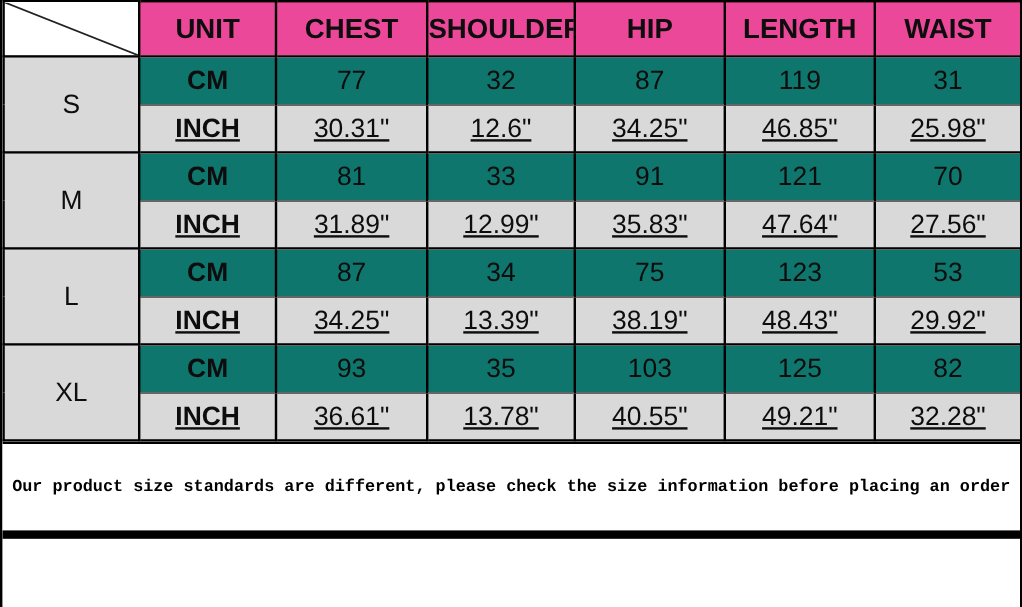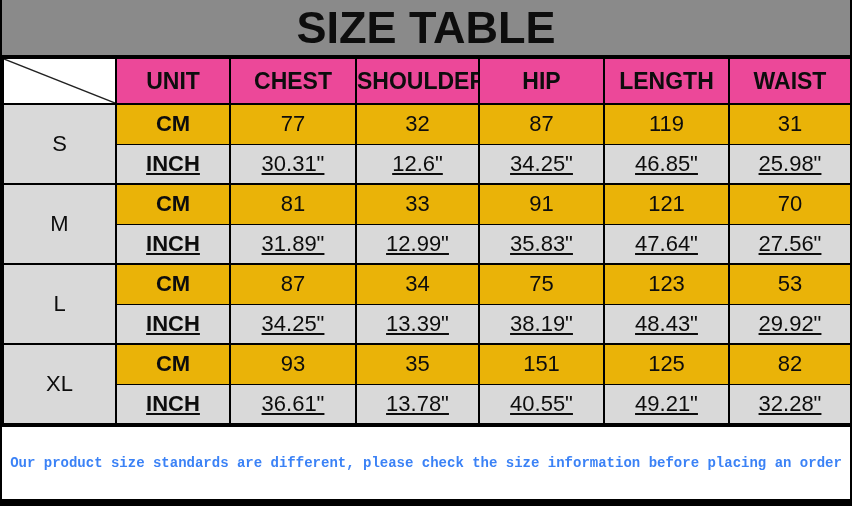--- a/index.html
+++ b/index.html
@@ -61,54 +61,51 @@
     position: relative;
     border-left: none;
   }
   td.corner svg { position: absolute; inset: 0; width: 100%; height: 100%; display: block; }
   td.size-label {
     background: #d9d9d9;
     font-size: 23px;
     font-weight: 400;
     border-left: none;
   }
-  tr.cm-row td   { background: #eab308; font-size: 22px; border-bottom-width: 1px; }
+  tr.cm-row td   { background: #0f766e; font-size: 22px; border-bottom-width: 1px; }
   tr.inch-row td { background: #d9d9d9; font-size: 22px; border-top-width: 1px; text-decoration: underline; }
   tr.cm-row td.size-label { background: #d9d9d9; border-bottom-width: 2px; }
   td.unit-cell { font-weight: 700; }
   
   .note-box {
     height: 72px;
     border-top: 2px solid #000;
     background: #ffffff;
     display: flex;
     align-items: center;
     justify-content: center;
   }
   .note-box p {
     margin: 0;
     font-family: "Liberation Mono", monospace;
     font-weight: 700;
     font-size: 14px;
-    color: #3b82f6;
+    color: #000000;
     white-space: nowrap;
   }
   .bottom-bar {
     height: 7px;
     background: #000000;
   }
 </style>
 </head>
 <body>
 
 <div id="frame">
 
-  <div class="title-bar">
-    <h1>SIZE TABLE</h1>
-  </div>
 
   <table class="size-table">
     <colgroup>
       <col style="width:113px">
         <col style="width:114px">
         <col style="width:126px">
       <col style="width:123px">
         <col style="width:125px">
         <col style="width:125px">
       <col style="width:122px">
@@ -181,21 +178,21 @@
       <td>38.19"</td>
       <td>48.43"</td>
       <td>29.92"</td>
     </tr>
 
     <tr class="cm-row">
       <td class="size-label" rowspan="2">XL</td>
       <td class="unit-cell">CM</td>
       <td>93</td>
       <td>35</td>
-      <td>151</td>
+      <td>103</td>
       <td>125</td>
       <td>82</td>
     </tr>
     <tr class="inch-row">
       <td class="unit-cell">INCH</td>
       <td>36.61"</td>
       <td>13.78"</td>
       <td>40.55"</td>
       <td>49.21"</td>
       <td>32.28"</td>

